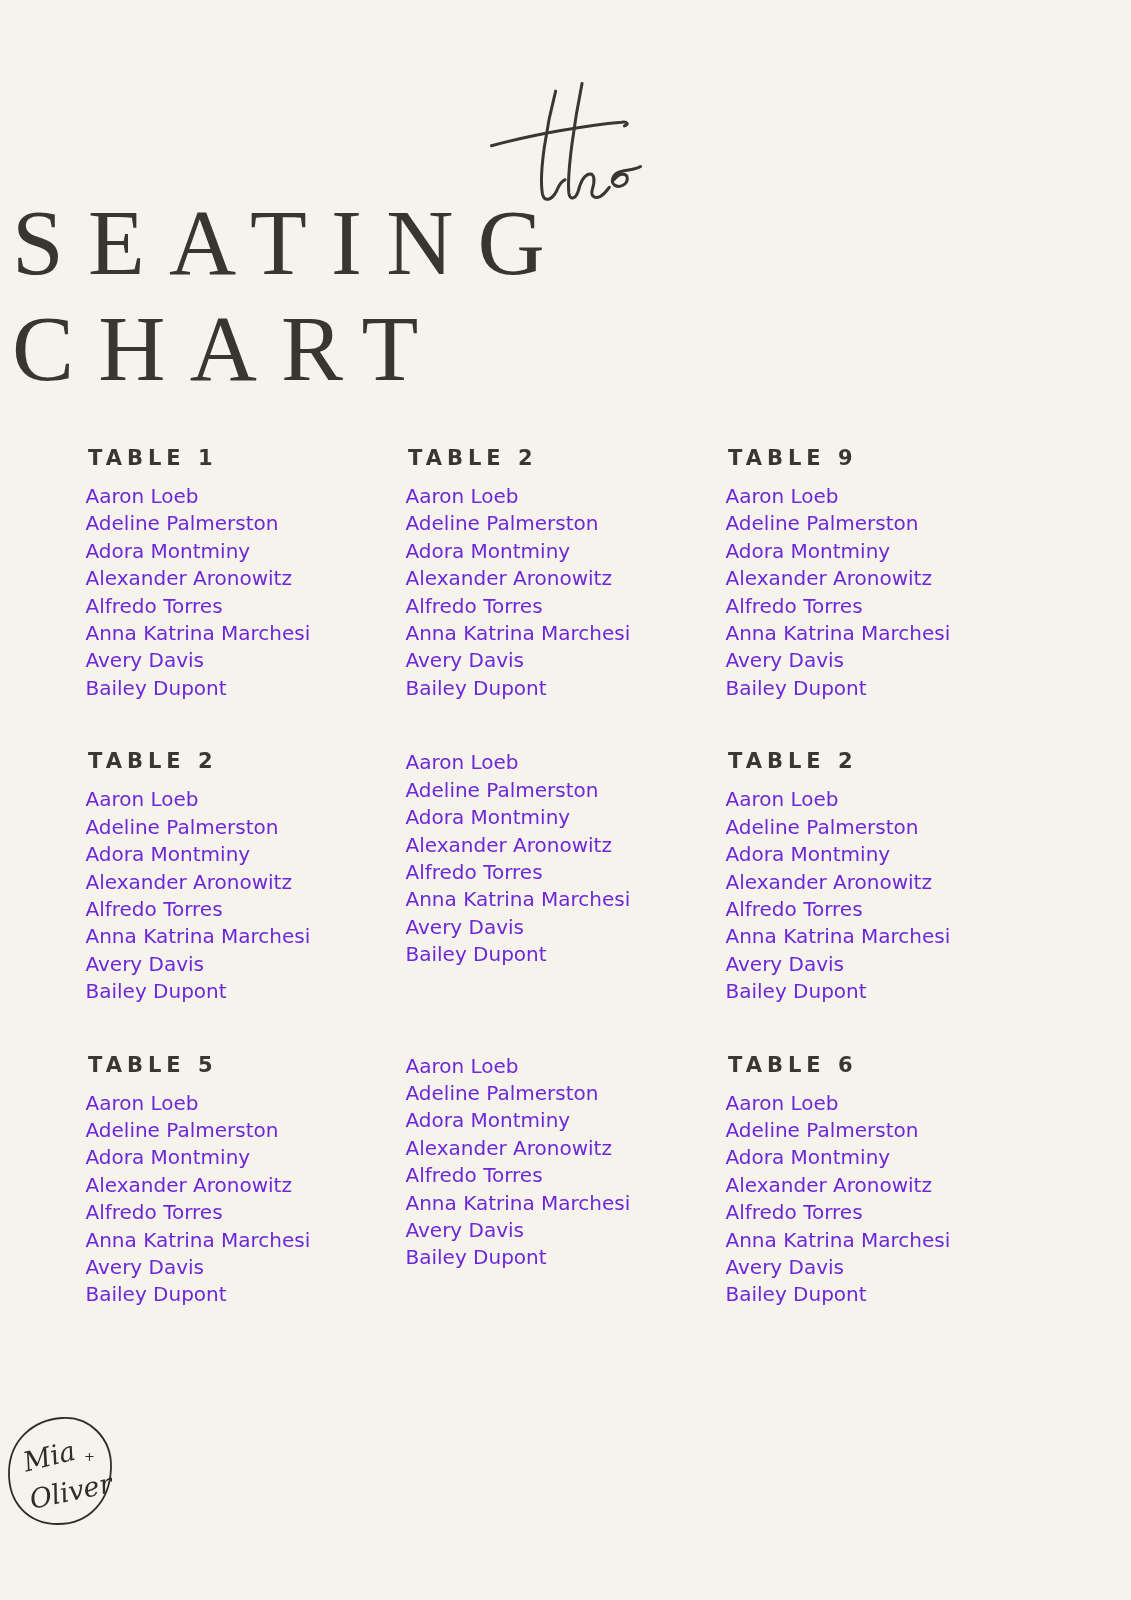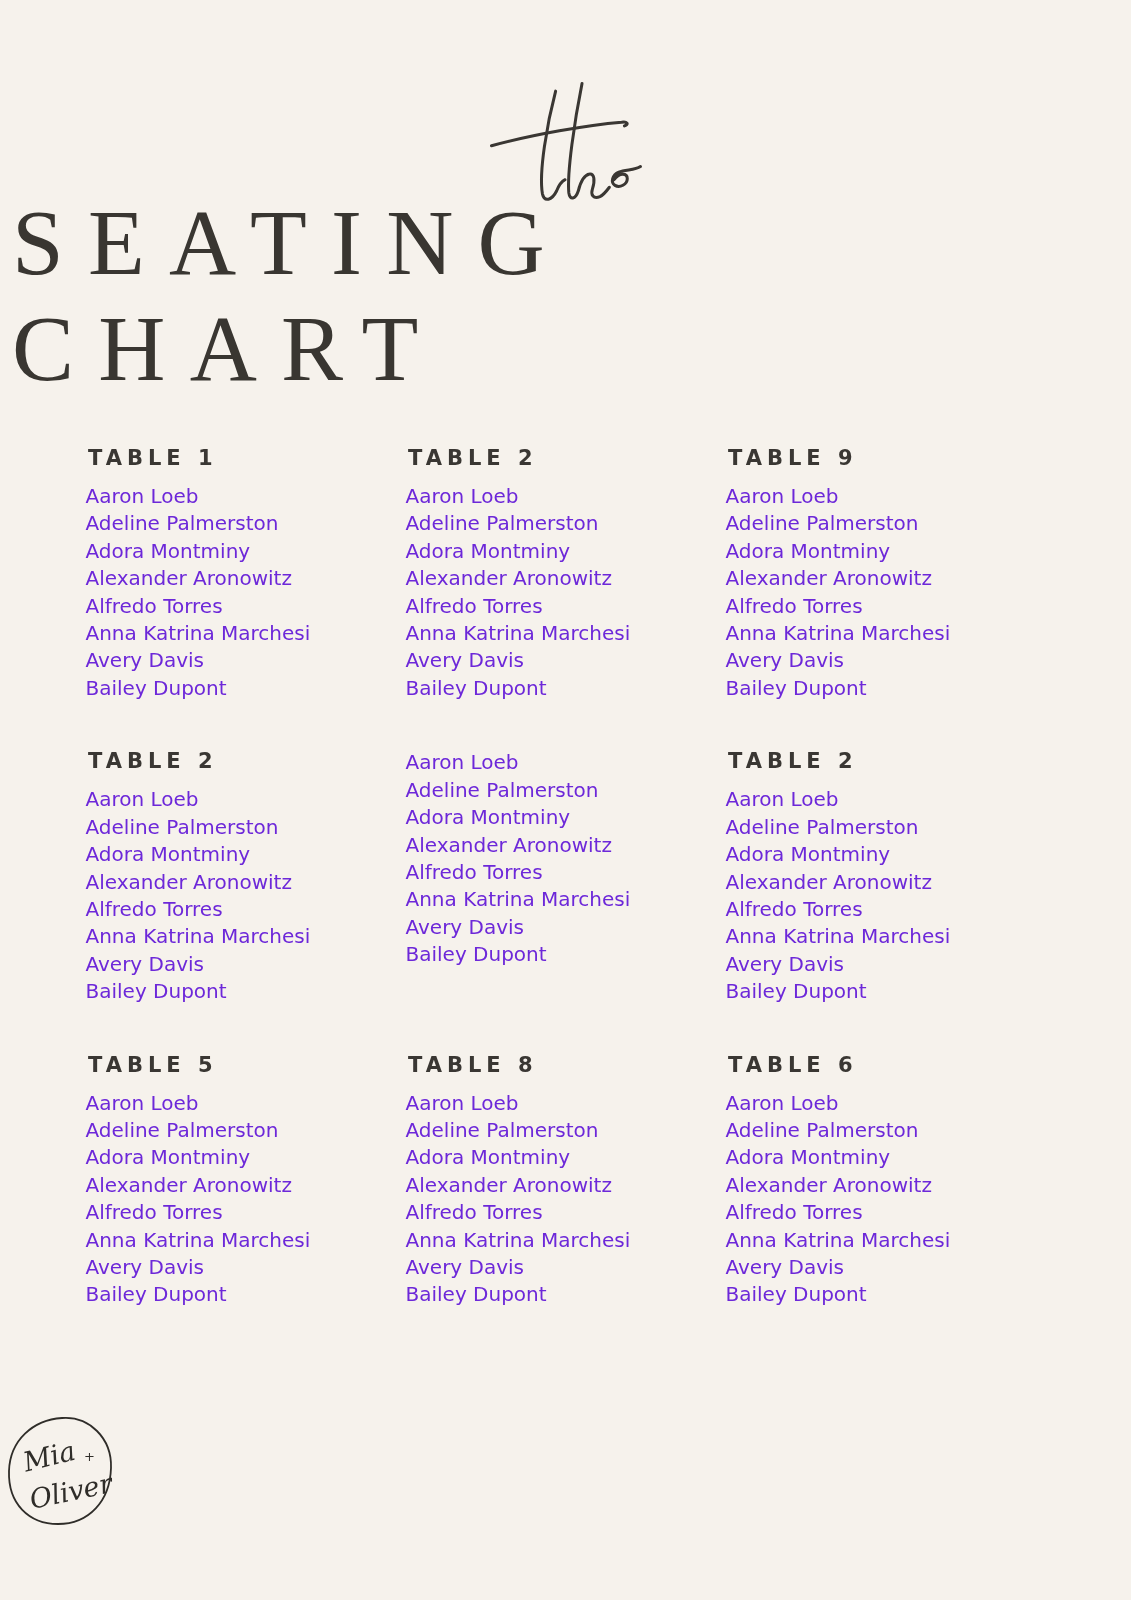--- a/index.html
+++ b/index.html
@@ -202,21 +202,20 @@
           <li class="guest-name">Adora Montminy</li>
           <li class="guest-name">Alexander Aronowitz</li>
           <li class="guest-name">Alfredo Torres</li>
           <li class="guest-name">Anna Katrina Marchesi</li>
           <li class="guest-name">Avery Davis</li>
           <li class="guest-name">Bailey Dupont</li>
         </ul>
   </section>
 
   <section class="table-card">
-    <h2 class="table-label">TABLE 8</h2>
     <ul class="guest-list">
           <li class="guest-name">Aaron Loeb</li>
           <li class="guest-name">Adeline Palmerston</li>
           <li class="guest-name">Adora Montminy</li>
           <li class="guest-name">Alexander Aronowitz</li>
           <li class="guest-name">Alfredo Torres</li>
           <li class="guest-name">Anna Katrina Marchesi</li>
           <li class="guest-name">Avery Davis</li>
           <li class="guest-name">Bailey Dupont</li>
         </ul>

